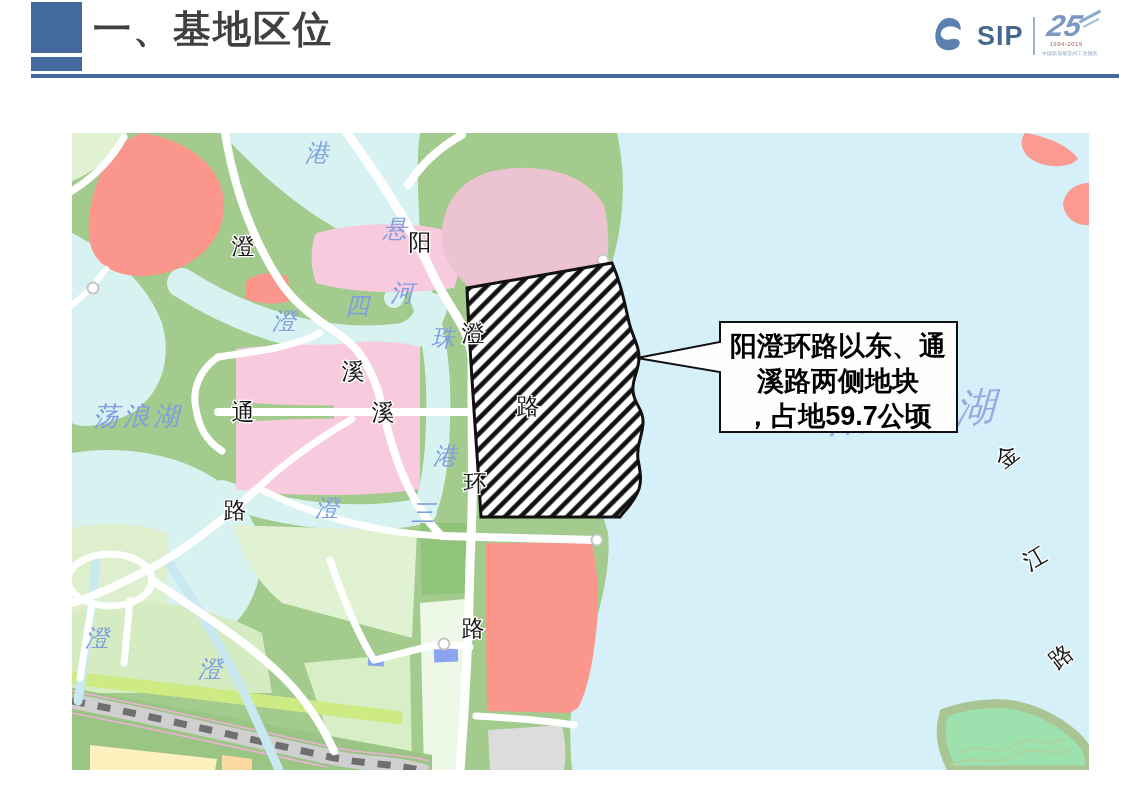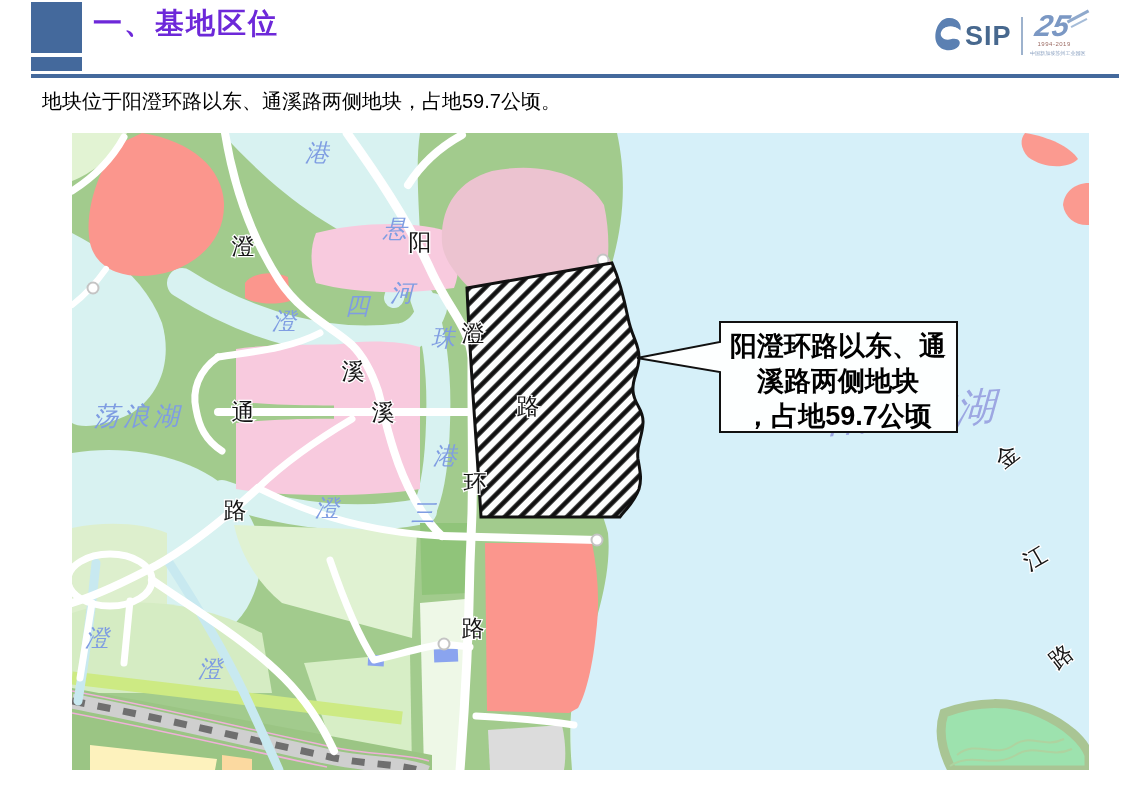--- a/index.html
+++ b/index.html
@@ -2,25 +2,25 @@
 <html><head>
 <meta charset="utf-8">
 <style>
   html,body{margin:0;padding:0;background:#fff;width:1123px;height:794px;overflow:hidden;
     font-family:"Liberation Sans","DejaVu Sans",sans-serif;}
   .slide{position:relative;width:1123px;height:794px;background:#ffffff;}
   
   .hdr-square{position:absolute;left:31px;top:2px;width:51px;height:51px;background:#44699c;}
   .hdr-bar{position:absolute;left:31px;top:57px;width:51px;height:14px;background:#44699c;}
   .hdr-line{position:absolute;left:31px;top:74px;width:1088px;height:4px;background:#44699c;}
-  .hdr-title{position:absolute;left:93px;top:4px;font-size:29px;font-weight:bold;color:#6d28d9;
+  .hdr-title{position:absolute;left:93px;top:4px;font-size:38px;font-weight:bold;color:#404040;
     letter-spacing:2px;white-space:nowrap;}
   
   .logo{position:absolute;left:933px;top:12px;height:48px;display:flex;align-items:center;}
-  .logo-sip{font-size:27px;font-weight:bold;color:#47688e;letter-spacing:1px;margin-left:2px;text-align:right;}
+  .logo-sip{font-size:27px;font-weight:bold;color:#47688e;letter-spacing:1px;margin-left:14px;text-align:right;}
   .logo-div{width:2px;height:38px;background:#9db2cd;margin:0 7px 0 9px;}
   .logo25{position:relative;width:62px;height:46px;color:#7b98c4;}
   .logo25-num{position:absolute;left:6px;top:-4px;font-size:30px;font-weight:bold;font-style:italic;
     transform:skewX(-12deg);color:#7b98c4;}
   .logo25-sw{position:absolute;left:36px;top:2px;width:24px;height:3px;background:#8fa9cc;transform:rotate(-28deg);}
   .logo25-sw2{position:absolute;left:40px;top:9px;width:18px;height:2px;background:#a5bcd8;transform:rotate(-28deg);}
   .logo25-years{position:absolute;left:8px;top:28px;font-size:6px;color:#9b6a62;letter-spacing:.5px;}
   .logo25-org{position:absolute;left:0px;top:37px;font-size:5.5px;color:#8aa0c0;white-space:nowrap;transform:scale(.92);transform-origin:left;}
   
   .subtitle{position:absolute;left:42px;top:88px;font-size:20px;color:#000;white-space:nowrap;}
@@ -60,21 +60,20 @@
     <span class="logo-div"></span>
     <span class="logo25">
       <span class="logo25-num">25</span>
       <span class="logo25-sw"></span>
       <span class="logo25-sw2"></span>
       <span class="logo25-years">1994-2019</span>
       <span class="logo25-org">中国新加坡苏州工业园区</span>
     </span>
   </div>
 
-  <div class="subtitle">地块位于阳澄环路以东、通溪路两侧地块，占地59.7公顷。</div>
 
   <div class="map">
   <svg width="1017" height="637" viewBox="0 0 1017 637">
     <defs>
       <pattern id="hatch" patternUnits="userSpaceOnUse" width="11" height="11" patternTransform="rotate(-45)">
         <rect width="11" height="11" fill="#fdfefe"></rect>
         <line x1="0" y1="5.5" x2="11" y2="5.5" stroke="#111" stroke-width="4.6"></line>
       </pattern>
       <clipPath id="mapclip">
             <rect x="0" y="0" width="1017" height="637"></rect>

